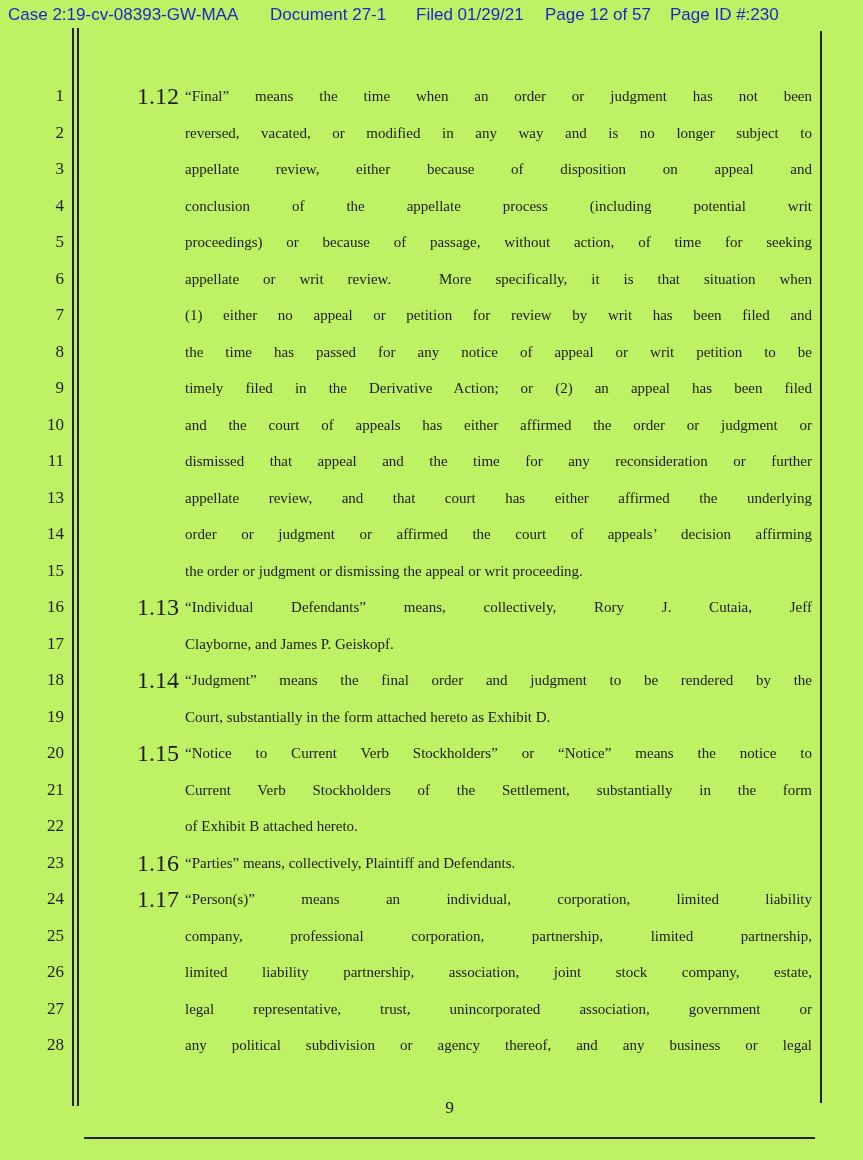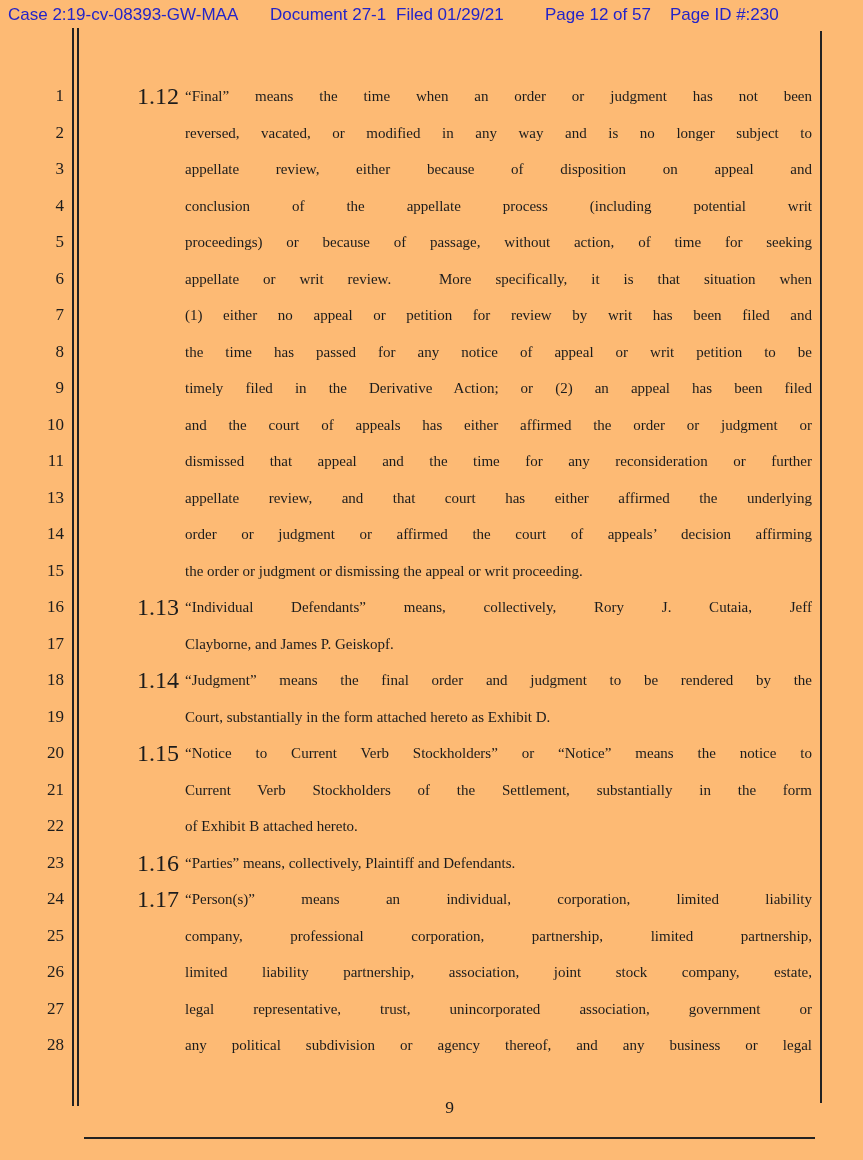--- a/index.html
+++ b/index.html
@@ -1,33 +1,33 @@
 <!DOCTYPE html>
 <html><head>
 <meta charset="utf-8">
 <style>
   html,body{margin:0;padding:0;background:#ffffff;}
   .page{
     position:relative;
     width:863px;height:1160px;
-    background:#fdba74;
+    background:#bef264;
     overflow:hidden;
     font-family:"Liberation Serif","DejaVu Serif",serif;
     color:#1c1c1c;
   }
   
   .ecf-header{
     position:absolute;top:5px;left:0;width:863px;height:24px;
     font-family:"Liberation Sans","DejaVu Sans",sans-serif;
     font-size:17px;color:#2424c8;white-space:nowrap;
   }
   .ecf-header span{position:absolute;top:0;}
   .h-case{left:8px;}
   .h-doc{left:270px;}
-  .h-filed{left:396px;}
+  .h-filed{left:416px;}
   .h-page{left:545px;}
   .h-pageid{left:670px;}
   
   .left-rule{
     position:absolute;left:72px;top:28px;height:1078px;width:3px;
     border-left:2px solid #222;border-right:2px solid #222;
   }
   .right-rule{
     position:absolute;left:820px;top:31px;height:1072px;width:0;
     border-left:2px solid #222;

